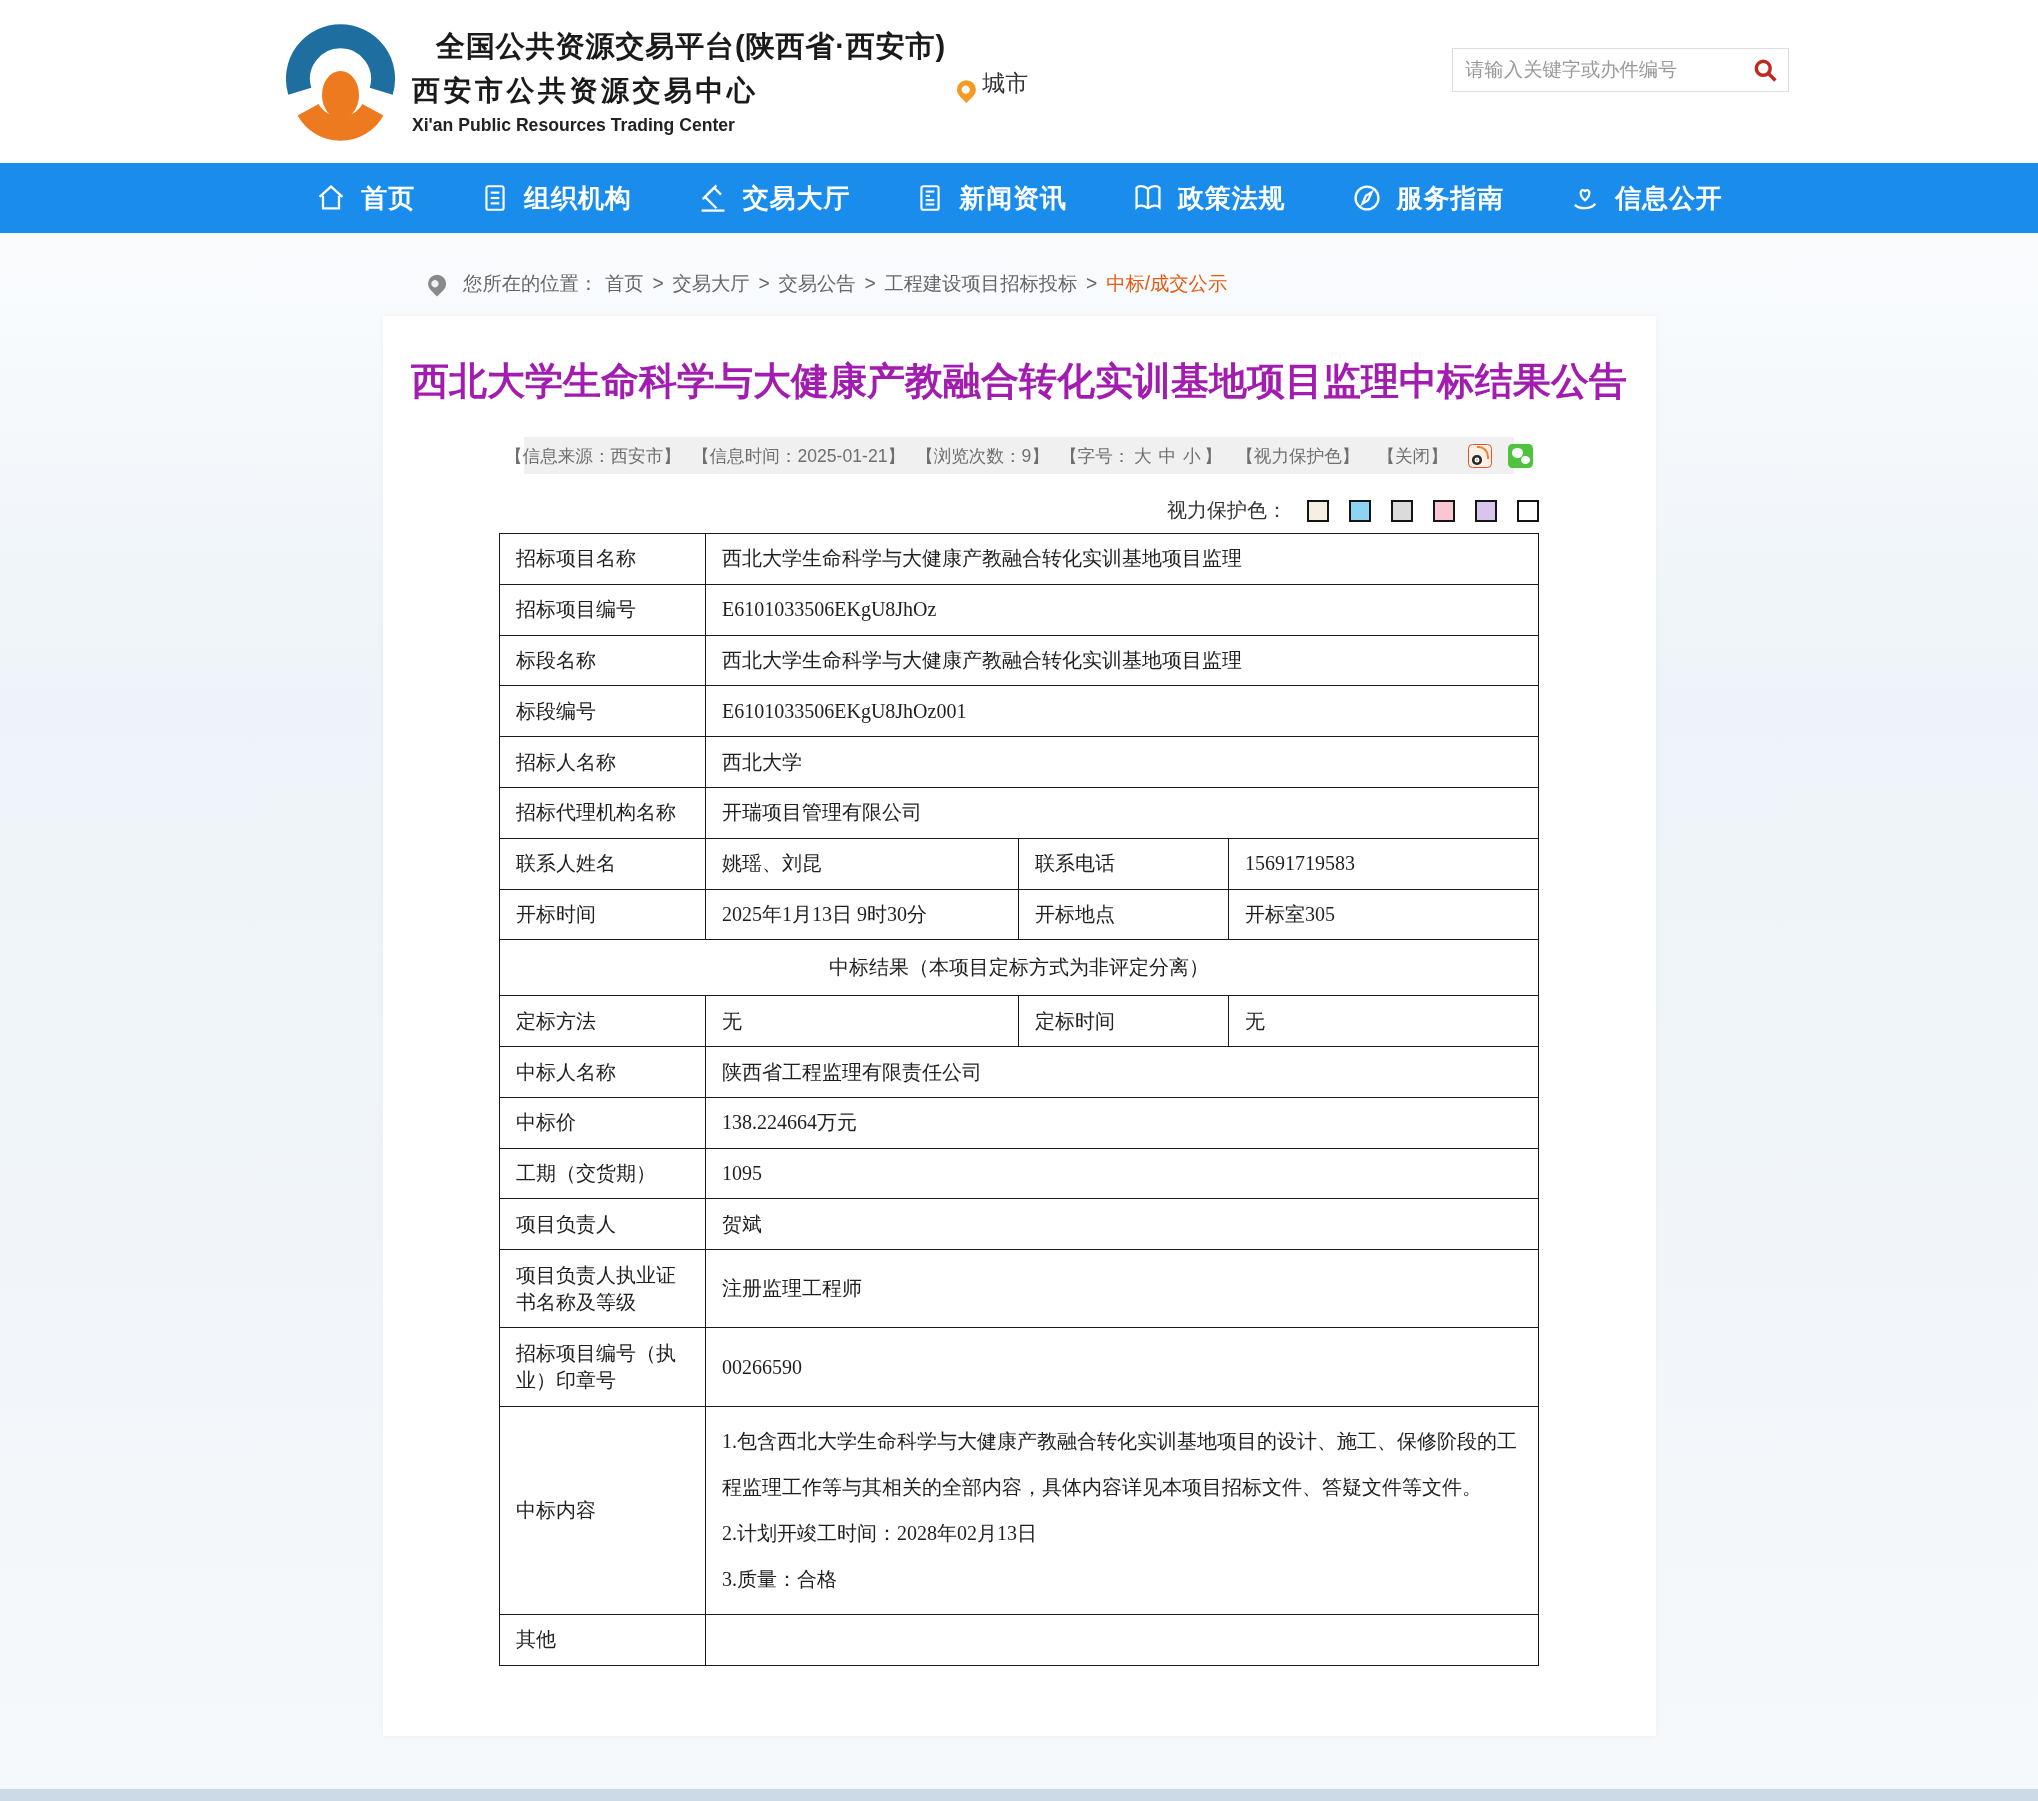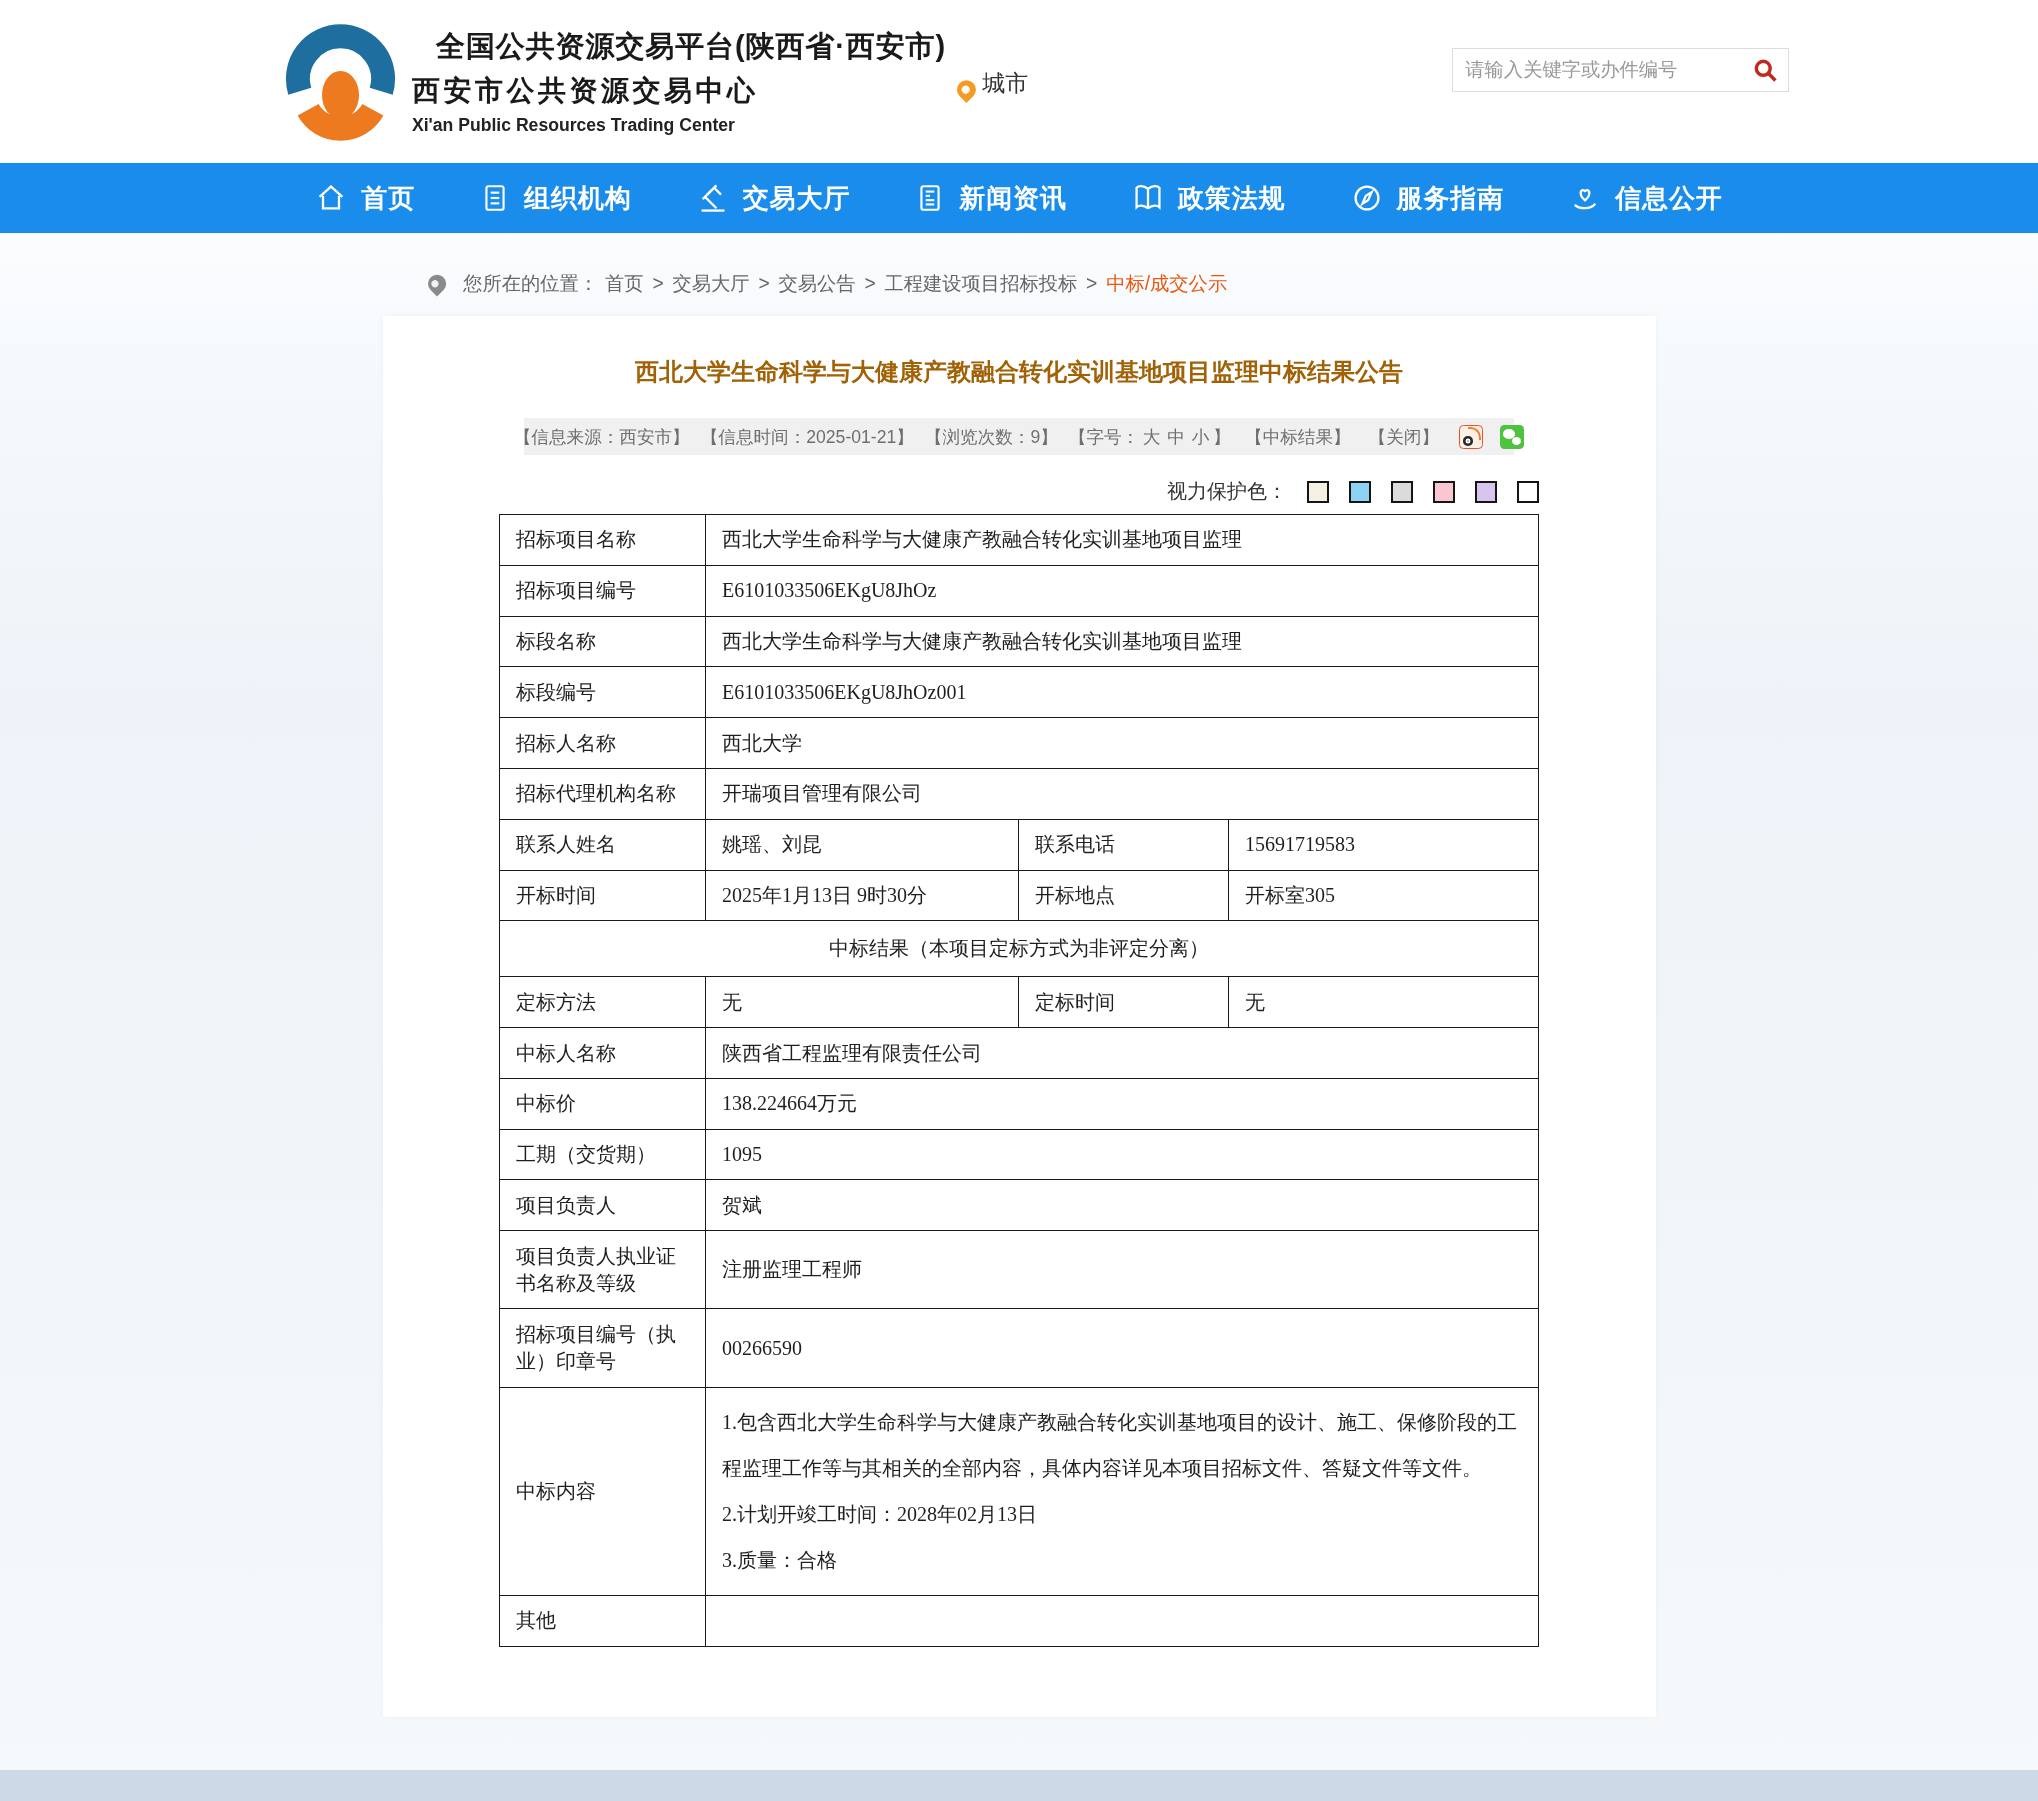--- a/index.html
+++ b/index.html
@@ -30,21 +30,21 @@
   
   .main { background:linear-gradient(180deg,#fafcfe 0%, #edf3f8 30%, #f2f6fa 70%, #f6f9fb 100%); padding-bottom:53px; }
   .breadcrumb { display:flex; align-items:center; gap:7px; padding:37px 0 19.3px 428px; font-size:19.3px; color:#666; }
   .bc-pin { width:17.6px; height:17.6px; background:#8a8a8a; border-radius:50% 50% 50% 0; transform:rotate(-45deg); position:relative; margin-right:10.5px; }
   .bc-pin::after { content:""; position:absolute; width:7px; height:7px; background:#eef3f8; border-radius:50%; top:4.4px; left:4.4px; }
   .bc-link { color:#666; cursor:pointer; }
   .bc-sep { color:#666; margin:0 1.8px; }
   .bc-current { color:#e8590f; cursor:pointer; }
 
   .card { width:1273px; margin:0 auto; background:#fff; box-shadow:0 0 7px rgba(0,0,0,0.04); padding-bottom:70px; }
-  .article-title { text-align:center; padding-top:40px; font-size:24px; font-weight:bold; color:#a16207; }
+  .article-title { text-align:center; padding-top:40px; font-size:38px; font-weight:bold; color:#a21caf; }
   .info-strip { width:990px; margin:30px auto 0; height:37px; background:#f0f0f0; display:flex; align-items:center; justify-content:center; gap:11px; font-size:17.6px; color:#6f6f6f;text-align:center; }
   .info-strip .seg { white-space:nowrap; }
   .size-opt { cursor:pointer; margin:0 3.5px; }
   .share-ico { width:24.6px; height:24.6px; border-radius:4.4px; margin-left:5.3px; cursor:pointer; position:relative; flex:0 0 auto; }
   .weibo { background:#fdf1e7; border:1.8px solid #e0552f; }
   .weibo::before { content:""; position:absolute; left:3.5px; bottom:2.6px; width:9.7px; height:9.7px; border-radius:50%; background:#2b2b2b; box-shadow:inset 0 0 0 2.6px #2b2b2b, inset 0 0 0 4.4px #fff; }
   .weibo::after { content:""; position:absolute; right:1.8px; top:1.8px; width:10.5px; height:10.5px; border:2.6px solid #f08030; border-left:none; border-bottom:none; border-radius:0 10.5px 0 0; }
   .wechat { background:#4fc33f; }
   .wechat::before { content:""; position:absolute; left:3.5px; top:4.4px; width:11.4px; height:9.7px; background:#fff; border-radius:50%; }
   .wechat::after { content:""; position:absolute; right:3.5px; bottom:4.4px; width:8.8px; height:8px; background:#fff; border-radius:50%; }
@@ -172,21 +172,21 @@
   </div>
 
   <div class="card">
     <h1 class="article-title">西北大学生命科学与大健康产教融合转化实训基地项目监理中标结果公告</h1>
 
     <div class="info-strip">
       <span class="seg">【信息来源：西安市】</span>
       <span class="seg">【信息时间：2025-01-21】</span>
       <span class="seg">【浏览次数：9】</span>
       <span class="seg"><span>【字号：</span><span class="size-opt">大</span><span class="size-opt">中</span><span class="size-opt">小</span><span>】</span></span>
-      <span class="seg size-opt">【中标结果】</span>
+      <span class="seg size-opt">【视力保护色】</span>
       <span class="seg size-opt">【关闭】</span>
       <span class="share-ico weibo"></span>
       <span class="share-ico wechat"></span>
     </div>
 
     <div class="eye-row">
       <span class="eye-label">视力保护色：</span>
       <span class="swatch" style="background:#f6f0e2"></span>
       <span class="swatch" style="background:#8fd3f3"></span>
       <span class="swatch" style="background:#dbdbdb"></span>

